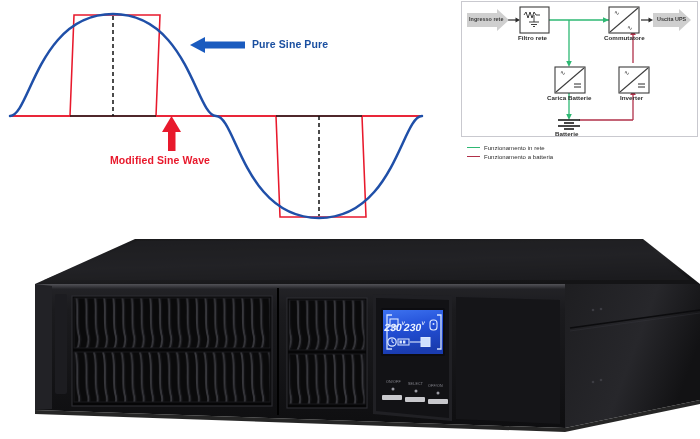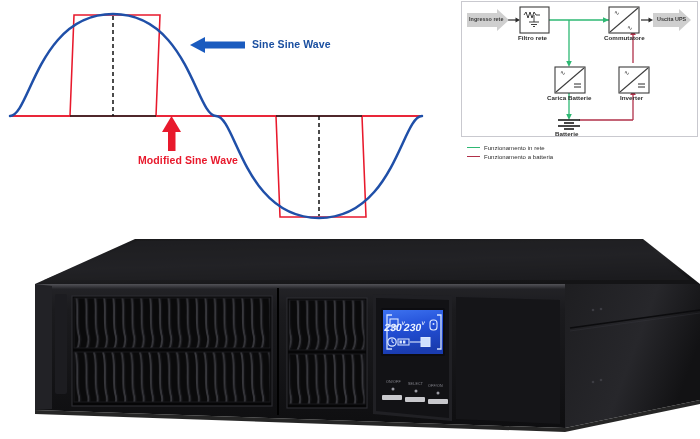--- a/index.html
+++ b/index.html
@@ -32,21 +32,21 @@
     font-size: 10.5px;
     letter-spacing: 0.1px;
     white-space: nowrap;
   }
   #pure-sine-label {
     left: 252px;
     top: 38px;
     color: #1a4fa0;
   }
   #modified-sine-label {
-    left: 138px;
+    left: 110px;
     top: 154px;
     color: #e8192c;
     text-align: right;
   }
 
   
   #diagram-panel {
     position: absolute;
     left: 461px;
     top: 1px;
@@ -140,21 +140,21 @@
       <rect x="205" y="41.5" width="40" height="7" fill="#1a5bbf"></rect>
       <path d="M 205 45 L 190 45 M 190 45 L 205 37 L 205 53 Z" fill="#1a5bbf" stroke="none"></path>
     </g>
 
     <g>
       <rect x="168" y="127" width="7.5" height="24" fill="#e8192c"></rect>
       <path d="M 171.5 116 L 181 132 L 162 132 Z" fill="#e8192c" stroke="none"></path>
     </g>
   </svg>
 
-  <div class="wf-label" id="pure-sine-label">Sine Sine Wave</div>
+  <div class="wf-label" id="pure-sine-label">Pure Sine Pure</div>
 
   <div class="wf-label" id="modified-sine-label">Modified Sine Wave</div>
 </div>
 
 <div id="diagram-panel">
   <div id="diagram-frame"></div>
 
   <svg id="diagram-svg" width="238" height="140" viewBox="0 0 238 140">
 
     <g>

